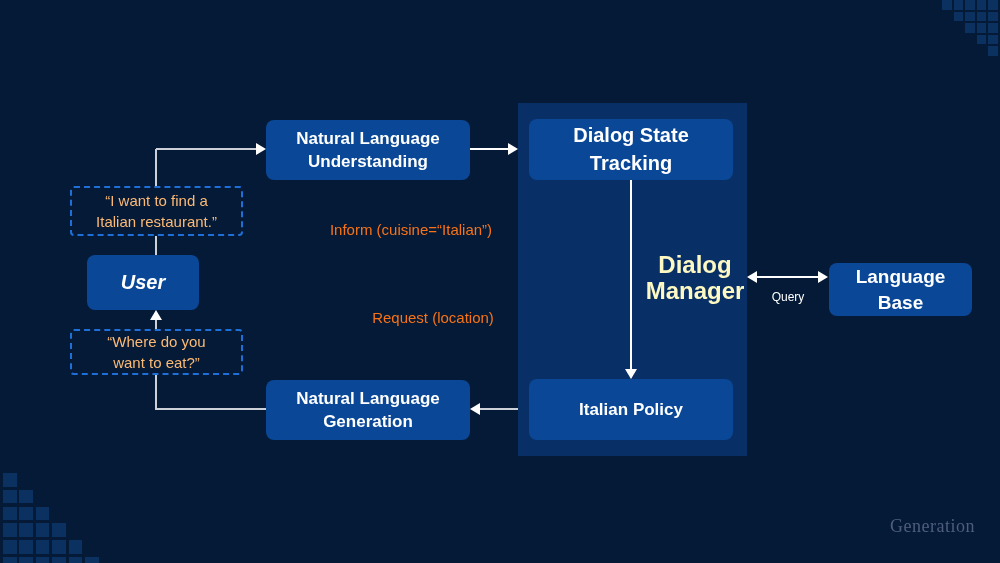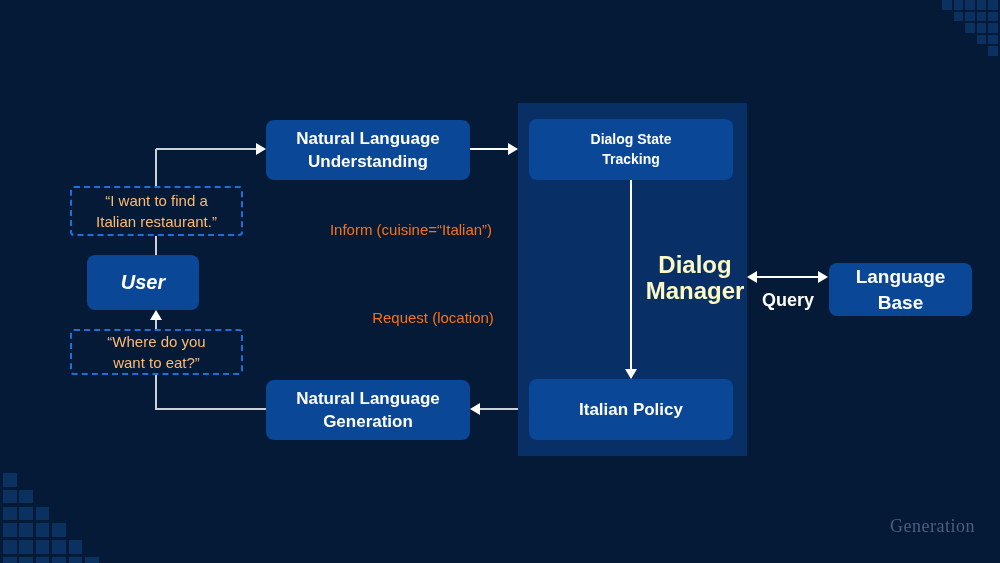--- a/index.html
+++ b/index.html
@@ -25,41 +25,41 @@
     border-radius:8px;
     color:#ffffff;
     font-weight:bold;
     display:flex;align-items:center;justify-content:center;
     text-align:center;
     white-space:pre-line;
     line-height:1.38;
   }
   .node-nlu{left:266px;top:120px;width:204px;height:60px;font-size:17px;}
   .node-nlg{left:266px;top:380px;width:204px;height:60px;font-size:17px;}
-  .node-dst{left:529px;top:119px;width:204px;height:61px;font-size:14px;}
+  .node-dst{left:529px;top:119px;width:204px;height:61px;font-size:20px;}
   .node-dp {left:529px;top:379px;width:204px;height:61px;font-size:17px;}
   .node-user{left:87px;top:255px;width:112px;height:55px;font-size:20px;font-style:italic;}
   .node-kb{left:829px;top:263px;width:143px;height:53px;font-size:19px;line-height:1.34;}
   
   .bubble{
     border:2px dashed var(--dash);
     border-radius:4px;
     background:var(--bg);
     color:#fdba74;
     font-size:15px;line-height:21px;
     display:flex;align-items:center;justify-content:center;
     text-align:center;white-space:pre-line;
   }
   .bubble-top{left:70px;top:186px;width:173px;height:50px;}
   .bubble-bottom{left:70px;top:329px;width:173px;height:46px;}
   
   .lbl{color:#f97316;font-size:15px;text-align:center;white-space:nowrap;}
   .lbl-inform{left:300px;top:221px;width:222px;}
   .lbl-request{left:343px;top:309px;width:180px;}
-  .lbl-query{left:750px;top:290px;width:76px;font-size:18px;color:#ffffff;font-weight:bold;}
+  .lbl-query{left:750px;top:290px;width:76px;font-size:12px;color:#ffffff;}
   .lbl-dm{
     left:635px;top:252px;width:120px;
     color:#fef9c3;font-size:24px;font-weight:bold;line-height:26px;
     text-align:center;white-space:pre-line;
   }
   .watermark{
     right:25px;bottom:26px;
     font-family:"Liberation Serif","DejaVu Serif",serif;
     font-size:18px;color:var(--wm);letter-spacing:.5px;
   }

